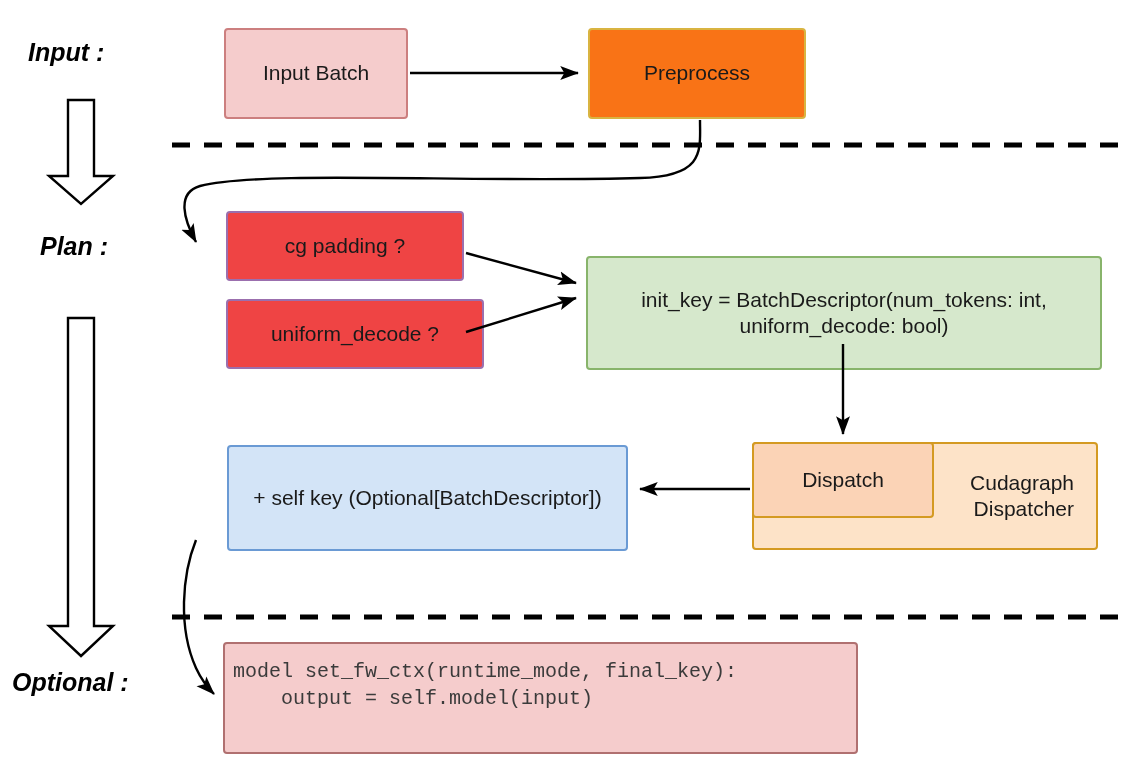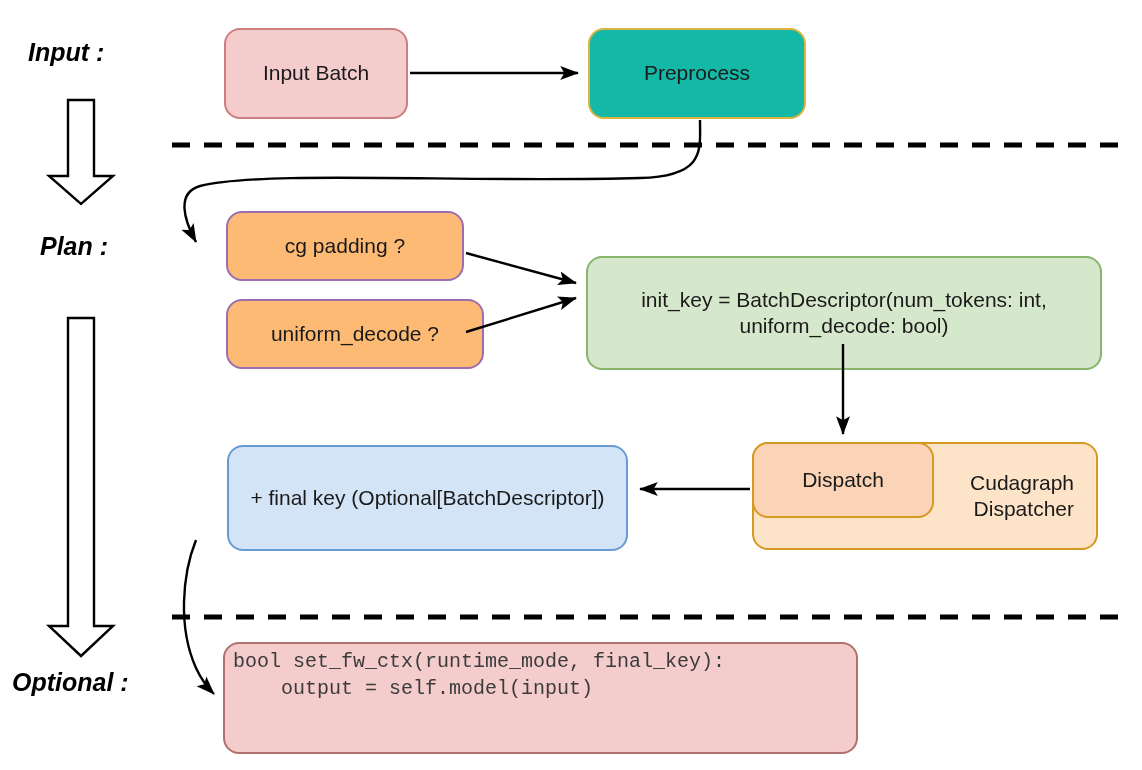--- a/index.html
+++ b/index.html
@@ -24,43 +24,43 @@
     font-weight: bold;
     font-size: 25px;
     color: #000000;
     white-space: nowrap;
     letter-spacing: 0px;
     font-style: italic;
   }
   .node {
     position: absolute;
     box-sizing: border-box;
-    border-radius: 16px;
+    border-radius: 4px;
     border-width: 2px;
     border-style: solid;
     display: flex;
     align-items: center;
     justify-content: center;
     text-align: right;
     font-family: "Liberation Sans", sans-serif;
     font-size: 21px;
     color: #1a1a1a;
     line-height: 1.25;
-    padding: 4px 10px;
+    padding: 14px 10px;
   }
   .node-input-batch {
     background: #f5cccc;
     border-color: #cc7f7f;
   }
   .node-preprocess {
-    background: #14b8a6;
+    background: #f97316;
     border-color: #d9b441;
   }
   .node-purple {
-    background: #fdba74;
+    background: #ef4444;
     border-color: #9b6fae;
   }
   .node-green {
     background: #d6e8cc;
     border-color: #88b46b;
     margin-top: 28px;
   }
   .node-blue {
     background: #d3e4f7;
     border-color: #6a9ad4;
@@ -139,25 +139,25 @@
   </div>
 
   <div class="node node-dispatcher-outer" style="left:752px; top:442px; width:346px; height:108px; flex-direction:column; align-items:flex-end; justify-content:center;">
     <span style="padding-right:4px;">Cudagraph</span>
     <span style="padding-right:4px;margin-left:28px;">Dispatcher</span>
   </div>
 
   <div class="node node-dispatch-inner" style="left:752px; top:442px; width:182px; height:76px;">Dispatch</div>
 
   <div class="node node-blue" style="left:227px; top:445px; width:401px; height:106px; flex-direction:column;">
-    <span>+ final key (Optional[BatchDescriptor])</span>
+    <span>+ self key (Optional[BatchDescriptor])</span>
   </div>
 
   <div class="node node-code" style="left:223px; top:642px; width:635px; height:112px; flex-direction:column; align-items:flex-start;">
-    <span>bool set_fw_ctx(runtime_mode, final_key):</span>
+    <span>model set_fw_ctx(runtime_mode, final_key):</span>
     <span>    output = self.model(input)</span>
   </div>
 
   <svg class="svg-layer" viewBox="0 0 1142 770">
     <defs>
       <marker id="ah" markerWidth="9" markerHeight="9" refX="7.4" refY="3.1" orient="auto" markerUnits="strokeWidth">
         <path d="M0,0.2 L7.8,3.1 L0,6.0 L1.7,3.1 Z" fill="#000000"></path>
       </marker>
     </defs>
 

